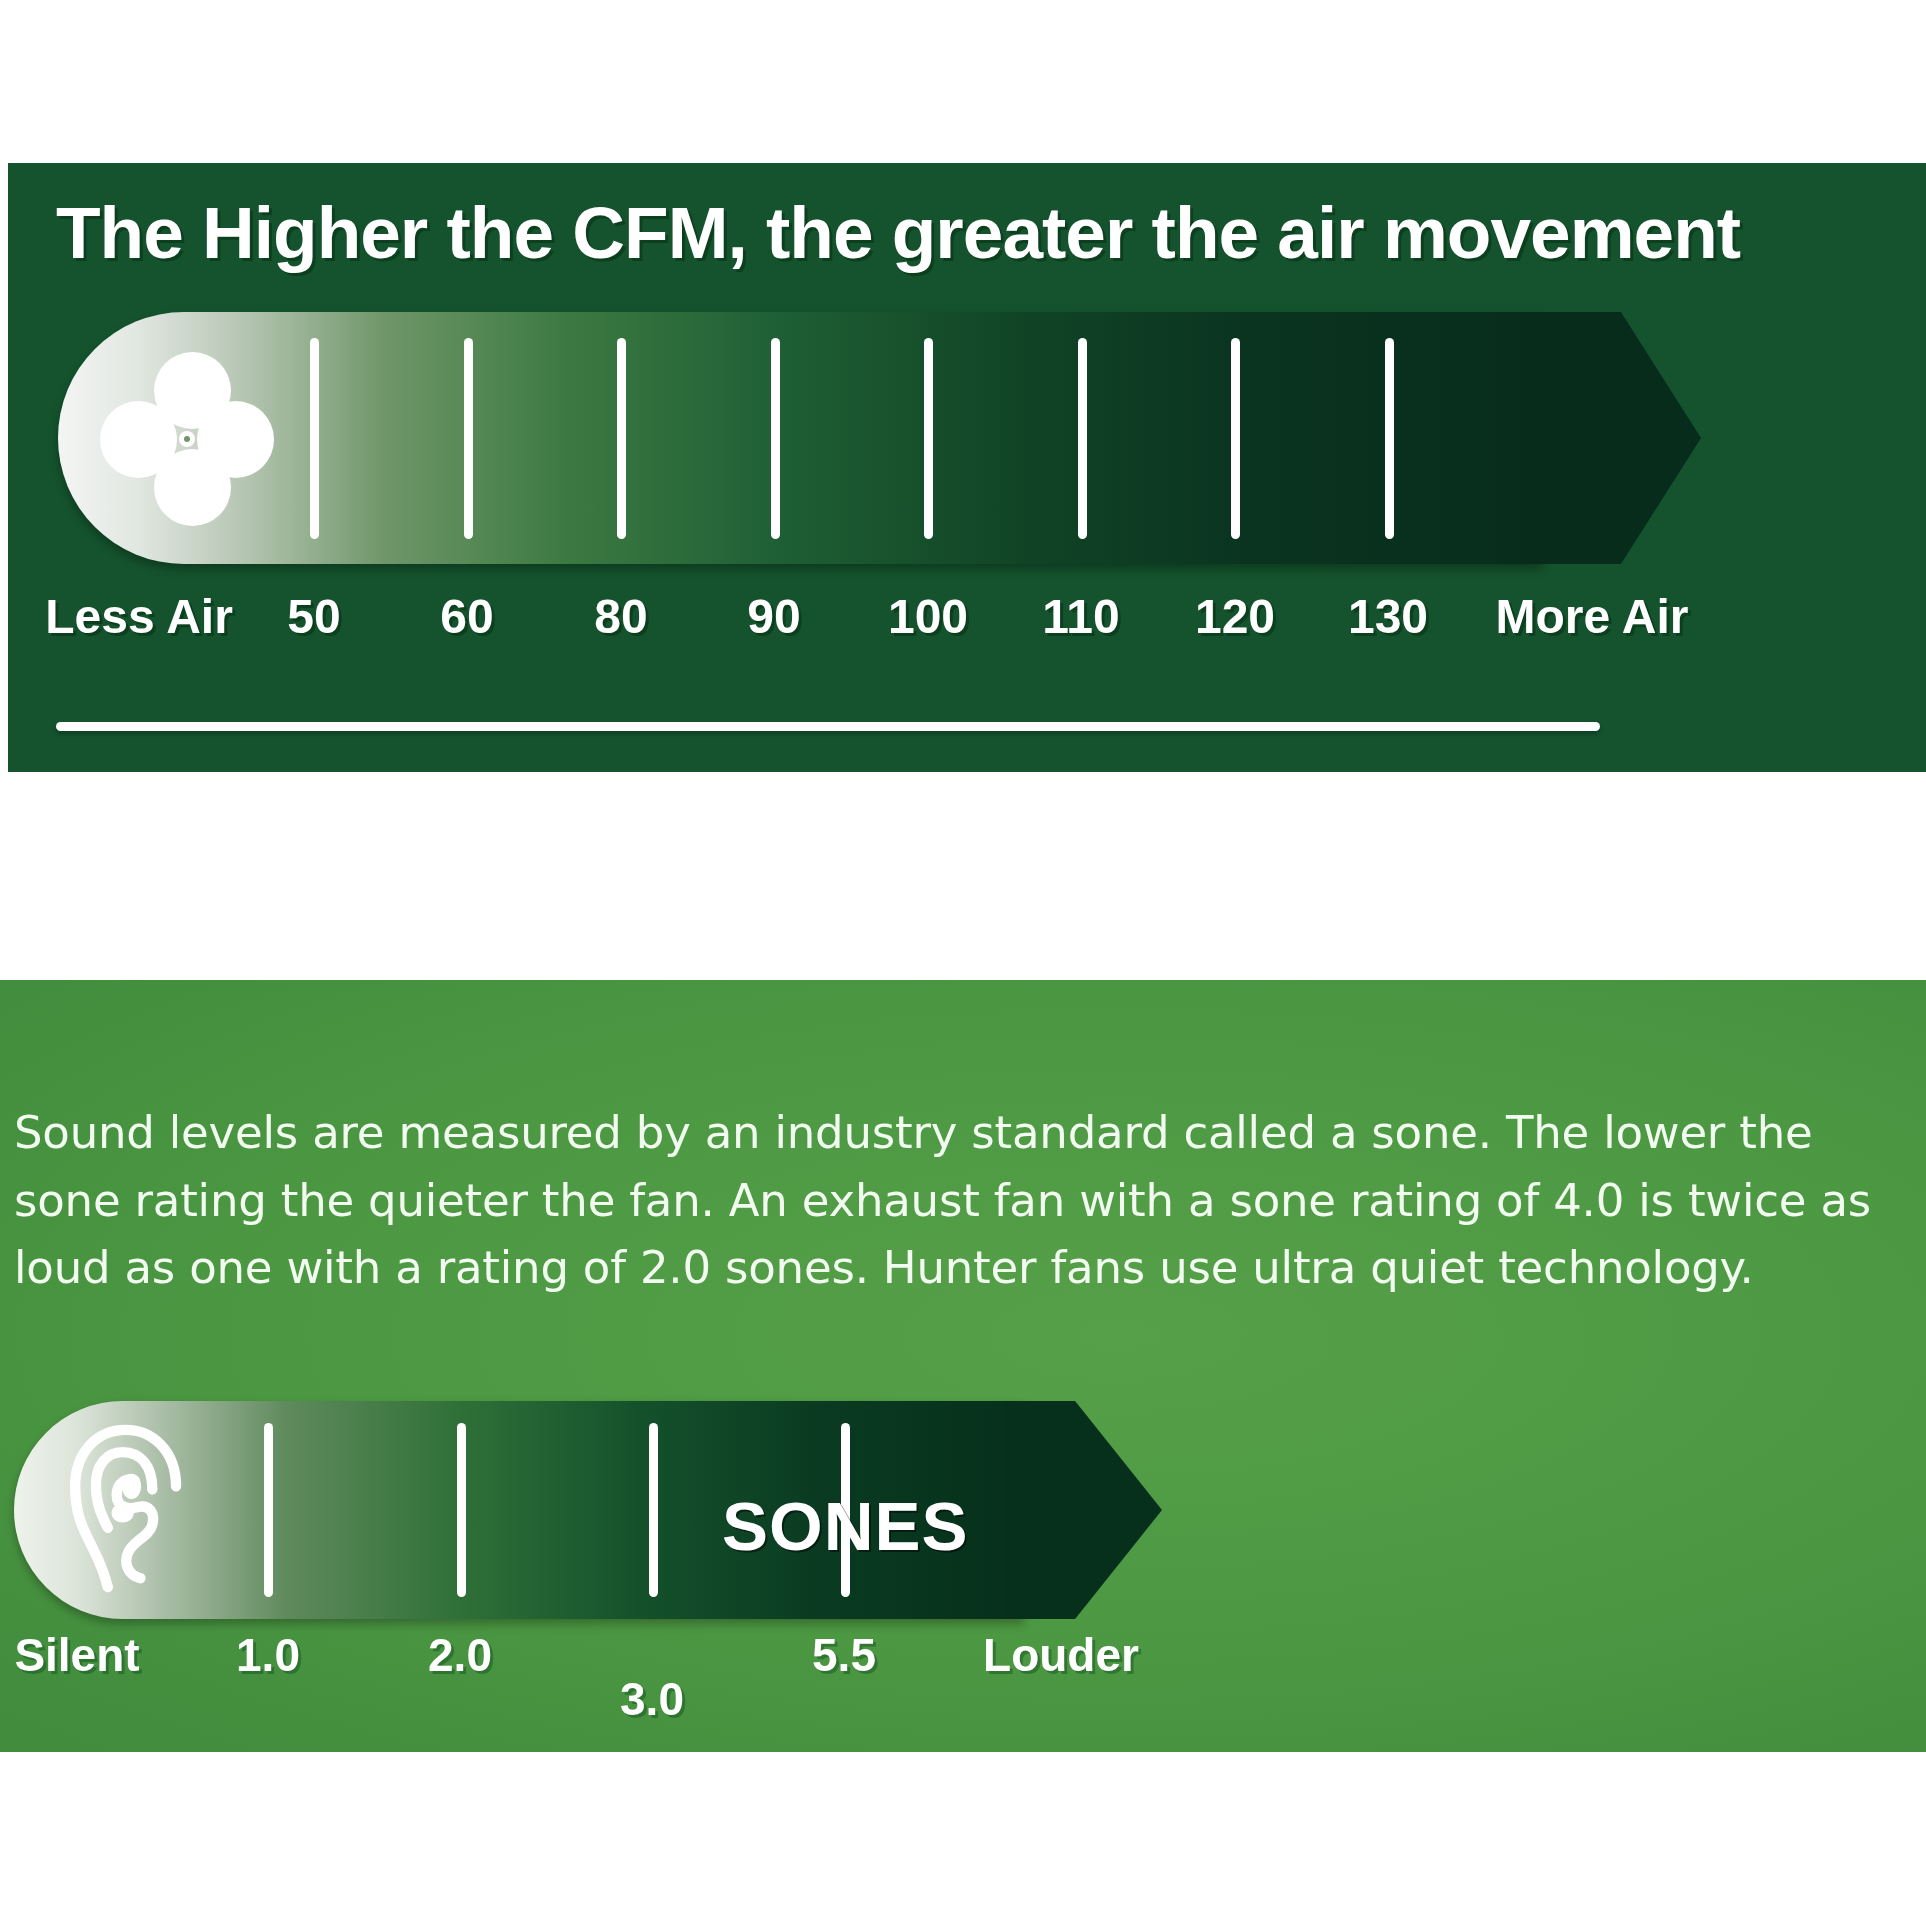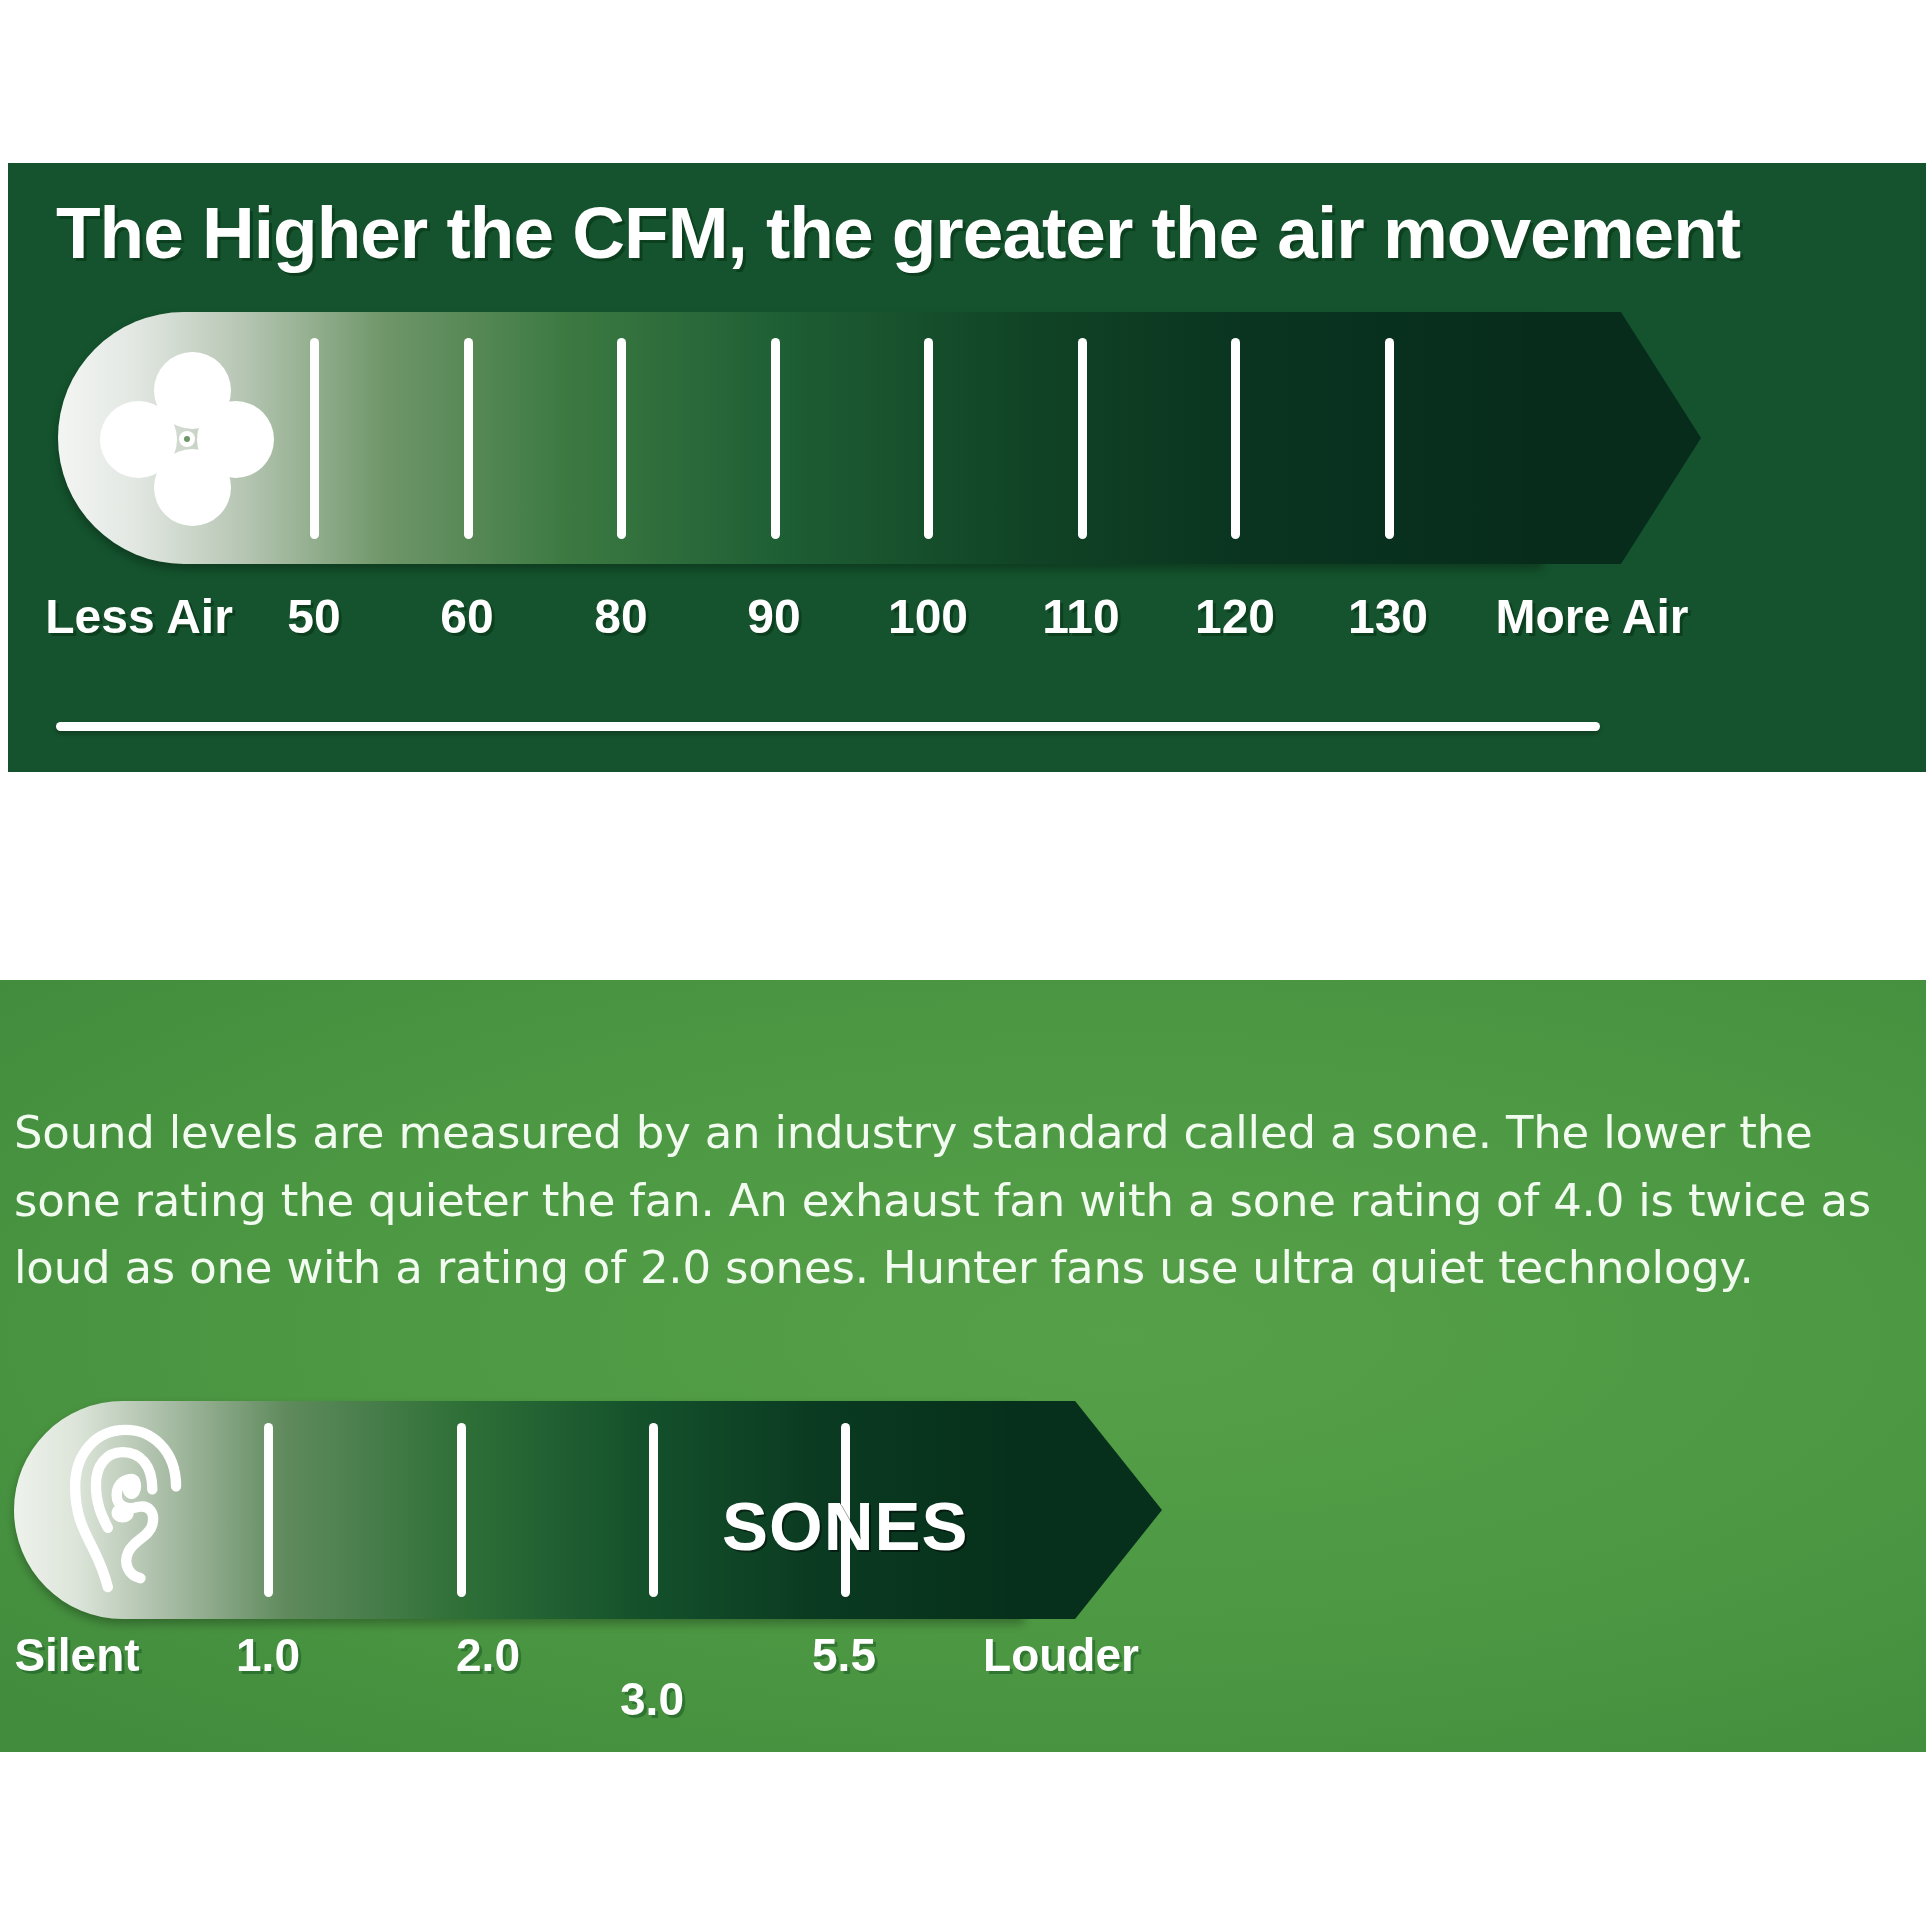--- a/index.html
+++ b/index.html
@@ -225,19 +225,19 @@
         <div class="tick-s" style="left: 635px;"></div>
         <div class="tick-s" style="left: 827px;"></div>
       </div>
 
     <div class="sones-arrow-label">SONES</div>
   </div>
 
   <div class="sones-scale" id="sones-scale">
       <div class="scale-label-s" style="left: 77px;">Silent</div>
       <div class="scale-label-s" style="left: 268px;">1.0</div>
-      <div class="scale-label-s" style="left: 488px;">2.0</div>
+      <div class="scale-label-s" style="left: 460px;">2.0</div>
       <div class="scale-label-s" style="left: 652px; margin-top: 44px;">3.0</div>
       <div class="scale-label-s" style="left: 844px;">5.5</div>
       <div class="scale-label-s" style="left: 1061px;">Louder</div>
     </div>
 </div>
 
 
 </body></html>

